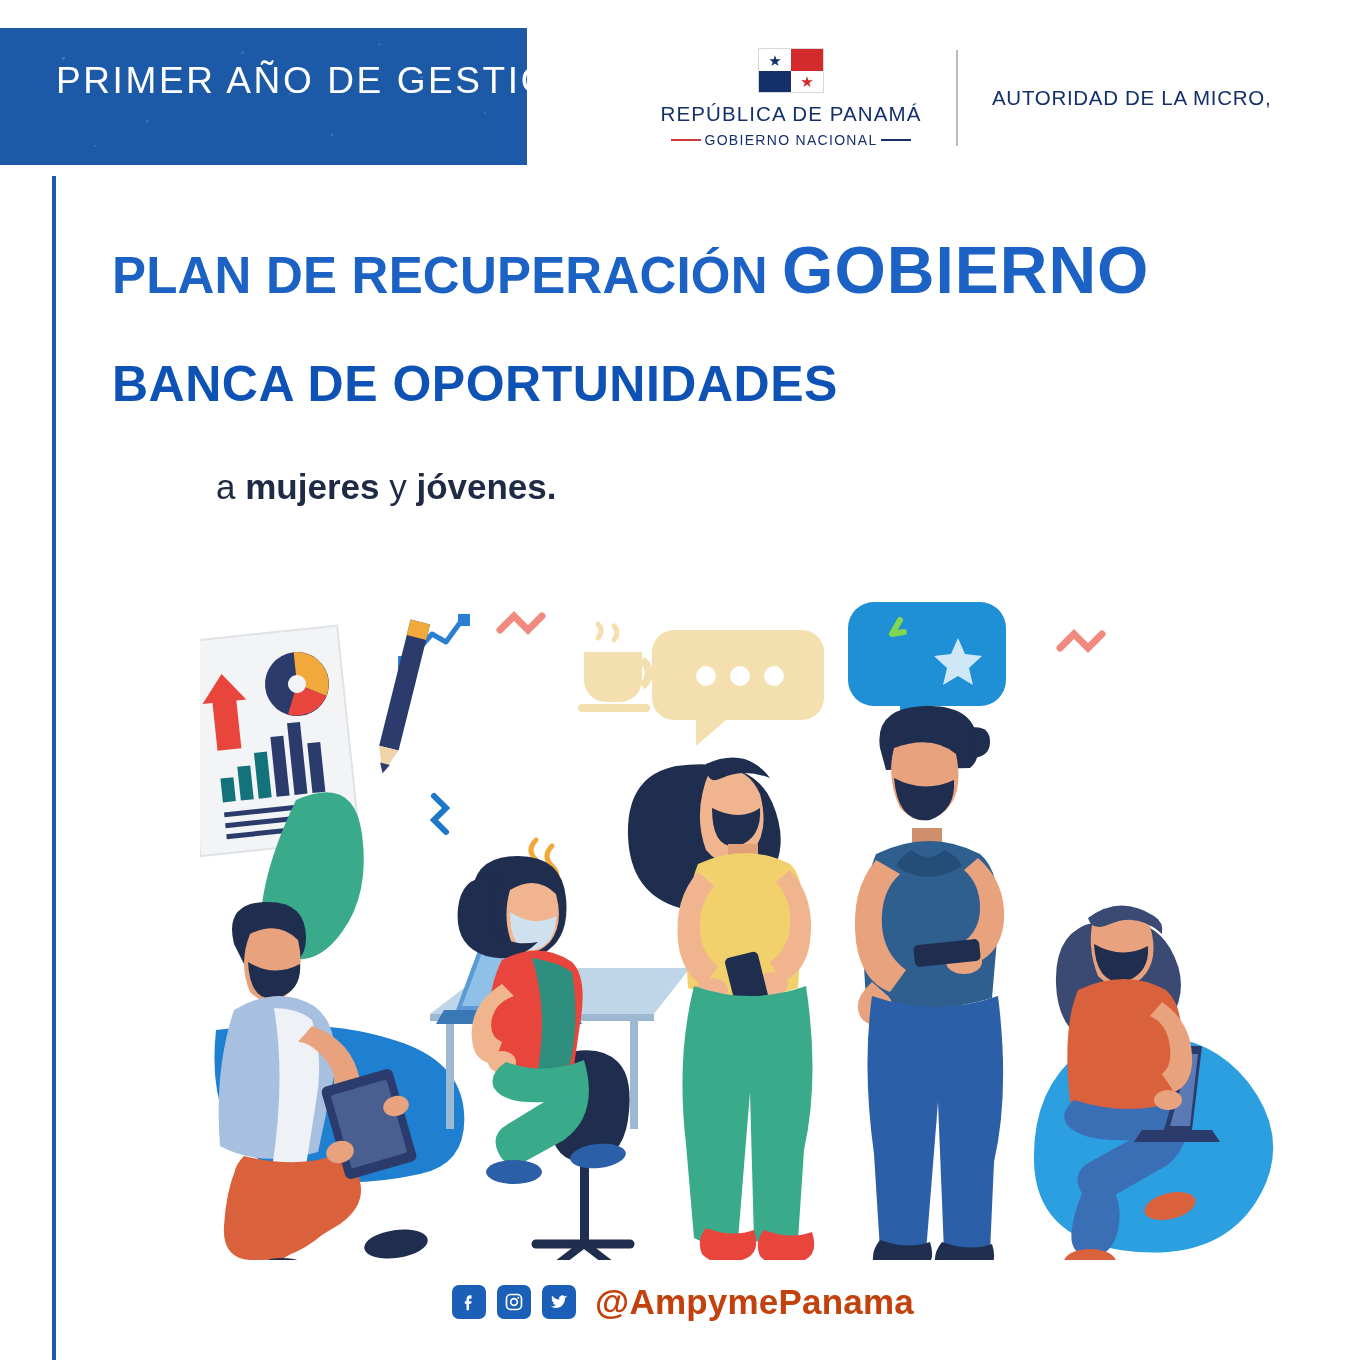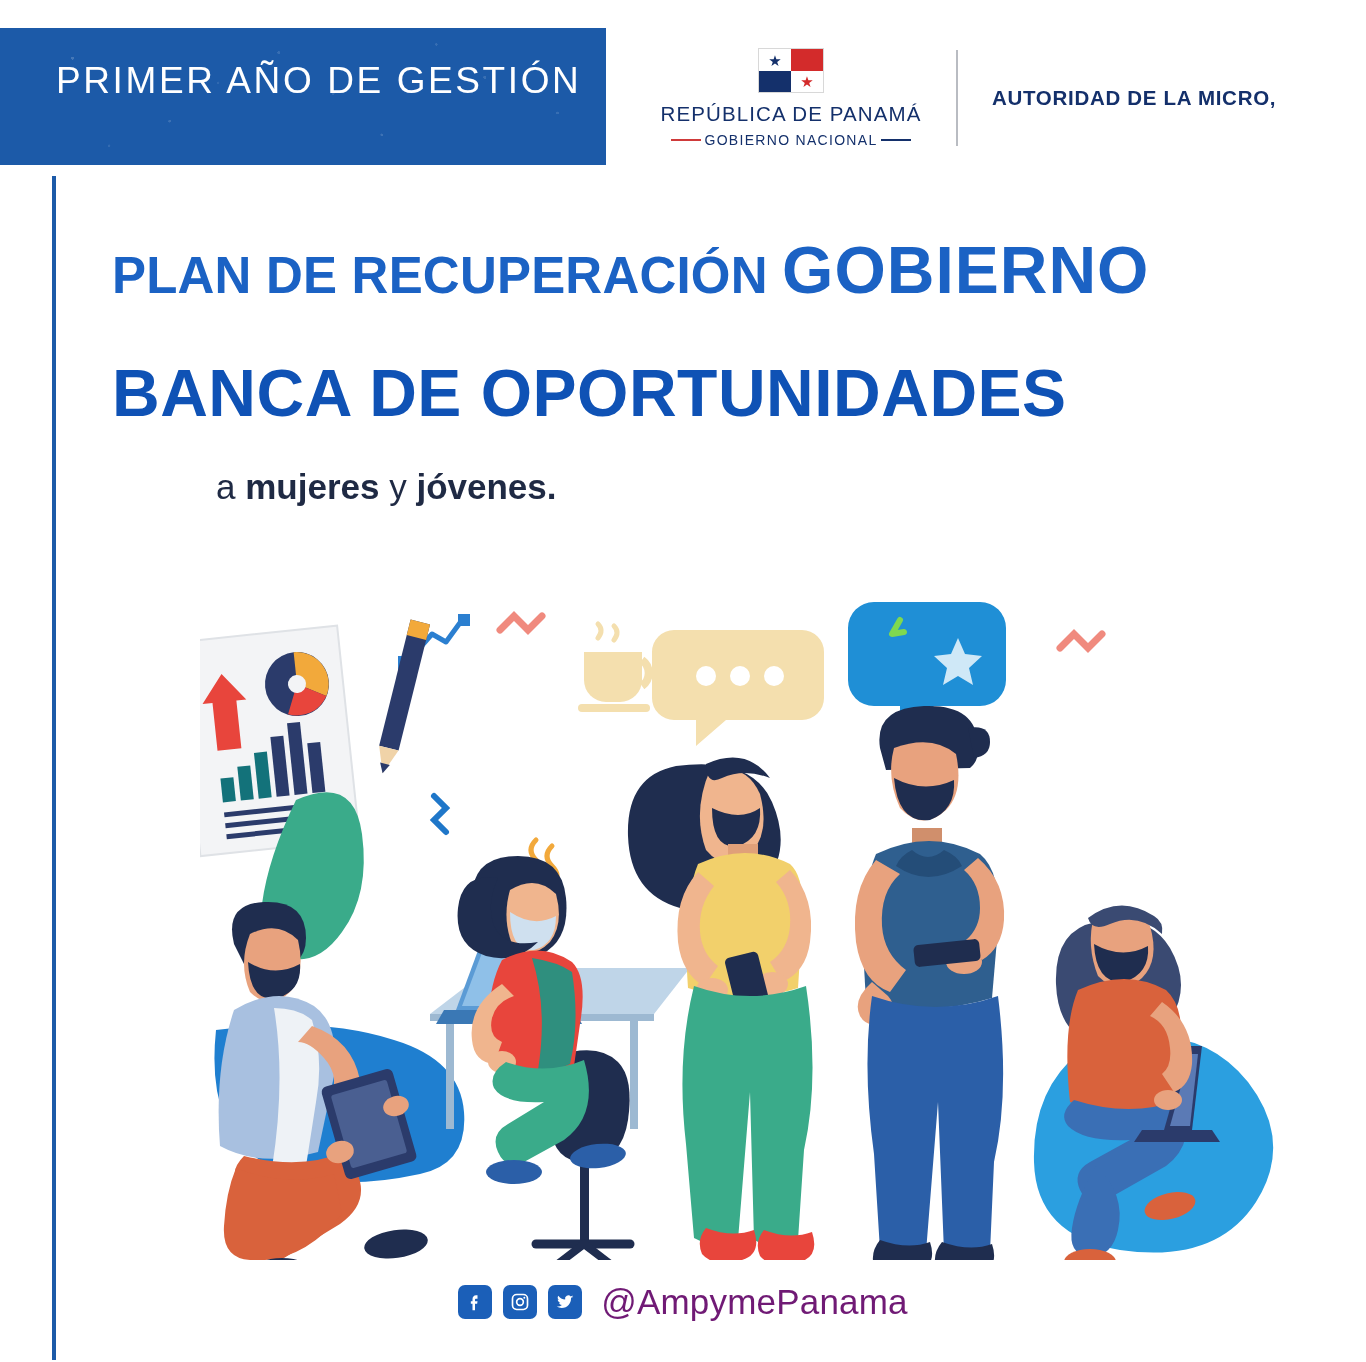--- a/index.html
+++ b/index.html
@@ -12,21 +12,21 @@
   #page {
     position: relative;
     width: 1366px; height: 1362px;
     background: #ffffff;
   }
 
   
   .header-banner {
     position: absolute;
     left: 0; top: 28px;
-    width: 606px; height: 137px;
+    width: 527px; height: 137px;
     background: #1c5aa8;
     background-image:
       radial-gradient(circle at 12% 22%, rgba(255,255,255,.18) 0 1.4px, transparent 1.6px),
       radial-gradient(circle at 28% 68%, rgba(255,255,255,.14) 0 1.2px, transparent 1.5px),
       radial-gradient(circle at 46% 18%, rgba(255,255,255,.12) 0 1.3px, transparent 1.6px),
       radial-gradient(circle at 63% 78%, rgba(255,255,255,.15) 0 1.2px, transparent 1.5px),
       radial-gradient(circle at 80% 36%, rgba(255,255,255,.13) 0 1.4px, transparent 1.7px),
       radial-gradient(circle at 92% 62%, rgba(255,255,255,.12) 0 1.2px, transparent 1.5px),
       radial-gradient(circle at 18% 86%, rgba(255,255,255,.10) 0 1.2px, transparent 1.5px),
       radial-gradient(circle at 55% 48%, rgba(255,255,255,.10) 0 1.1px, transparent 1.4px),
@@ -91,21 +91,21 @@
   .gov-rule-blue { width: 30px; height: 2.5px; background: #14306b; }
   .gov-sub {
     color: #14306b;
     font-size: 14px;
     letter-spacing: 1.3px;
     white-space: nowrap;
   }
   .gov-divider { width: 2px; height: 96px; background: #b9bcc2; }
   .gov-right {
     color: #14306b;
-    font-weight: bold;
+    font-weight: normal;
     font-size: 20.5px;
     letter-spacing: .7px;
     line-height: 1.45;
     white-space: nowrap;
   }
 
   
   .left-rule {
     position: absolute;
     left: 52px; top: 176px;
@@ -122,21 +122,21 @@
     font-size: 51px;
     font-weight: bold;
     letter-spacing: .2px;
     white-space: nowrap;
   }
   .title-1 .big { font-size: 66px; letter-spacing: 1px; }
   .title-2 {
     position: absolute;
     left: 112px; top: 355px;
     color: #0f52b5;
-    font-size: 66px;
+    font-size: 50px;
     font-weight: bold;
     letter-spacing: .5px;
     white-space: nowrap;
   }
   .subtitle {
     position: absolute;
     left: 216px; top: 462px;
     width: 1000px;
     color: #1f2a44;
     font-size: 35px;
@@ -167,23 +167,23 @@
     width: 34px; height: 34px;
     background: #1b5fb8;
     border-radius: 7px;
     color: #ffffff;
     display: flex; align-items: center; justify-content: center;
     font-size: 20px; font-weight: bold;
     line-height: 1;
   }
   .s-icon svg { display:block; }
   .handle {
-    color: #701a75;
+    color: #c2410c;
     font-size: 35px;
-    font-weight: normal;
+    font-weight: bold;
     letter-spacing: .2px;
     margin-left: 8px;
   }
 </style>
 </head>
 <body>
 
 <div id="page">
 
   <div class="header-banner">

